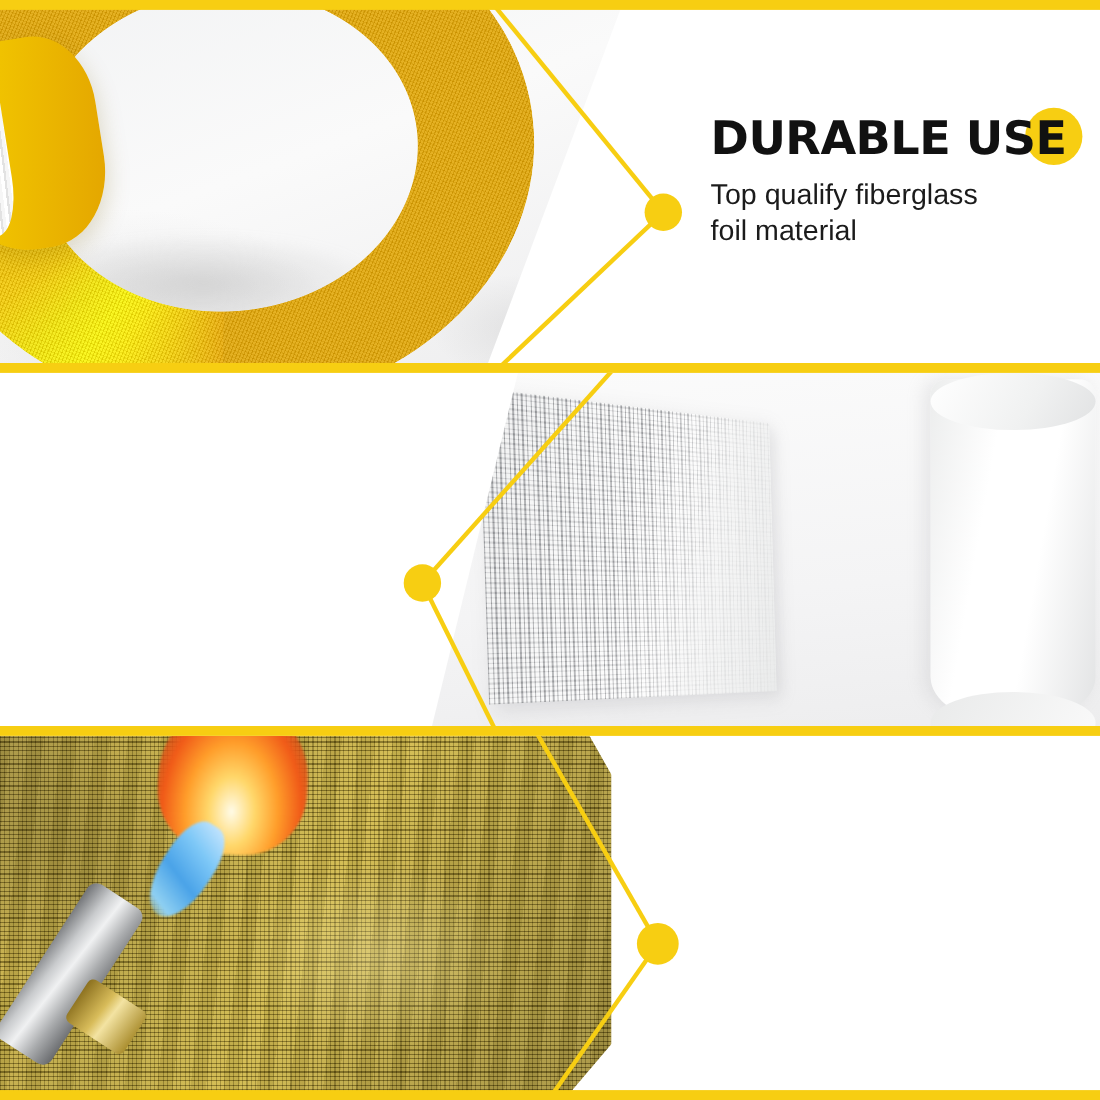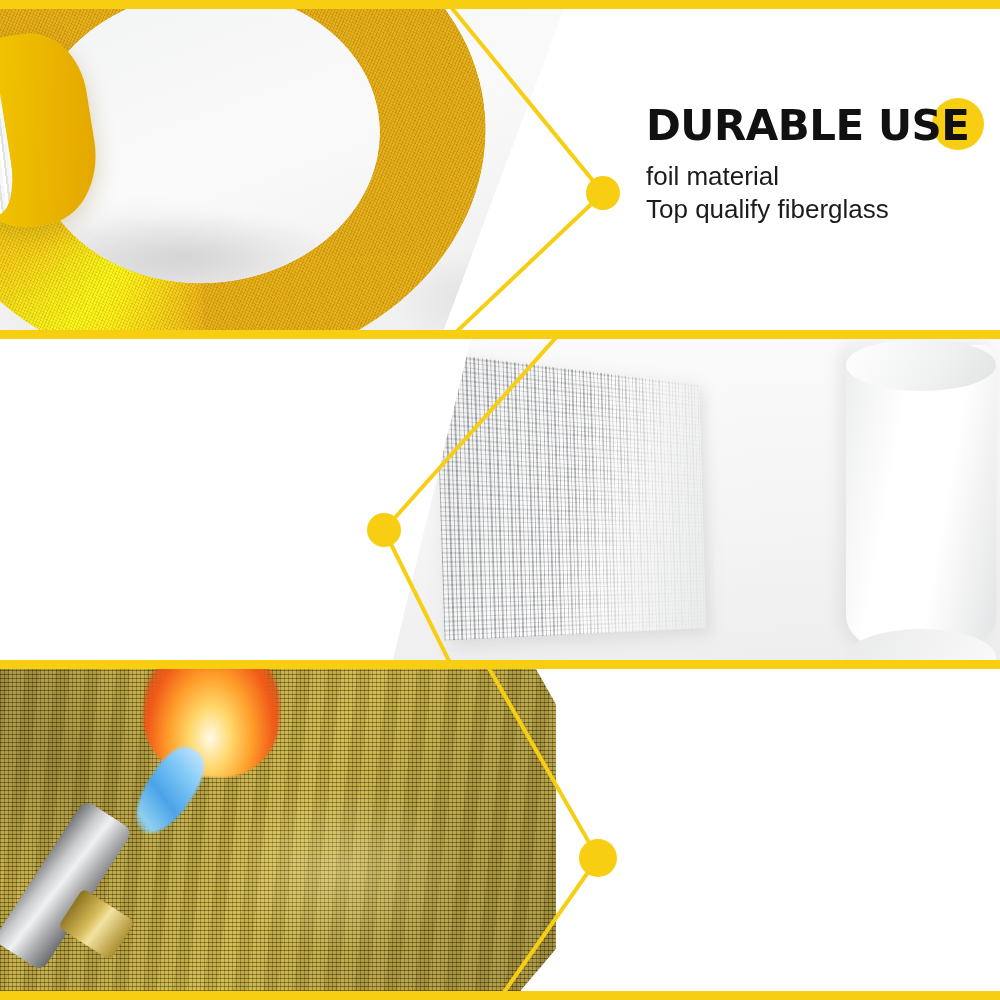--- a/index.html
+++ b/index.html
@@ -244,22 +244,22 @@
     <svg class="connector" id="connector-1" width="1000" height="331" viewBox="0 0 1000 331">
       <line x1="442" y1="-4" x2="603" y2="193"></line>
       <line x1="603" y1="193" x2="452" y2="336"></line>
       <circle cx="603" cy="193" r="17"></circle>
     </svg>
 
     <div class="textblock" id="text-durable">
       <div class="blob" id="blob-durable"></div>
       <div class="headline">DURABLE USE</div>
       <div class="subline">
+        <div>Top qualify fiberglass</div>
         <div>foil material</div>
-        <div>Top qualify fiberglass</div>
       </div>
     </div>
   </div>
 
   <div class="band" id="band-2">
     <div class="band-bg"></div>
 
     <div class="photo" id="photo-foil-mesh">
       <div id="foil-roll"></div>
       <div id="foil-roll-cap"></div>

